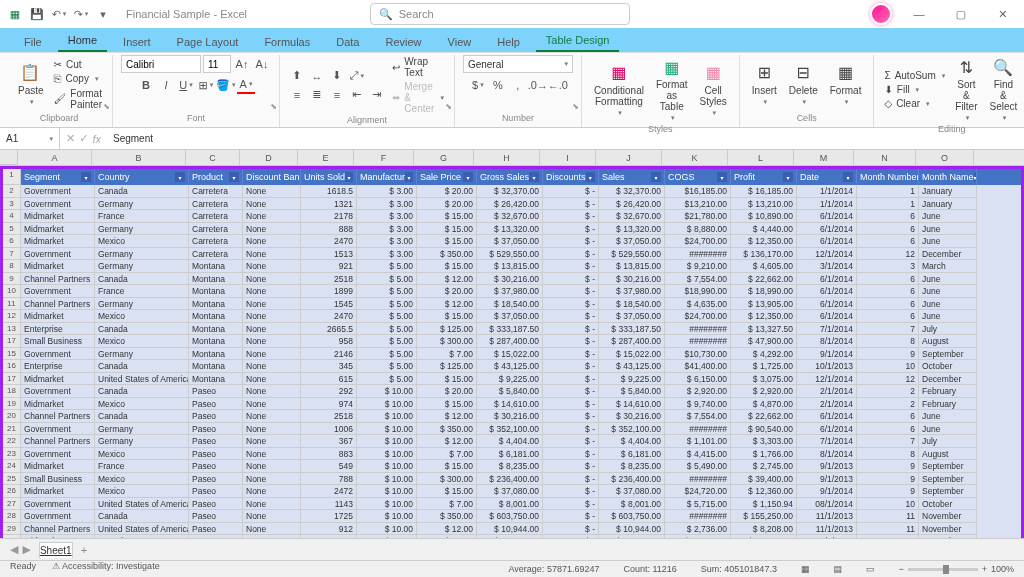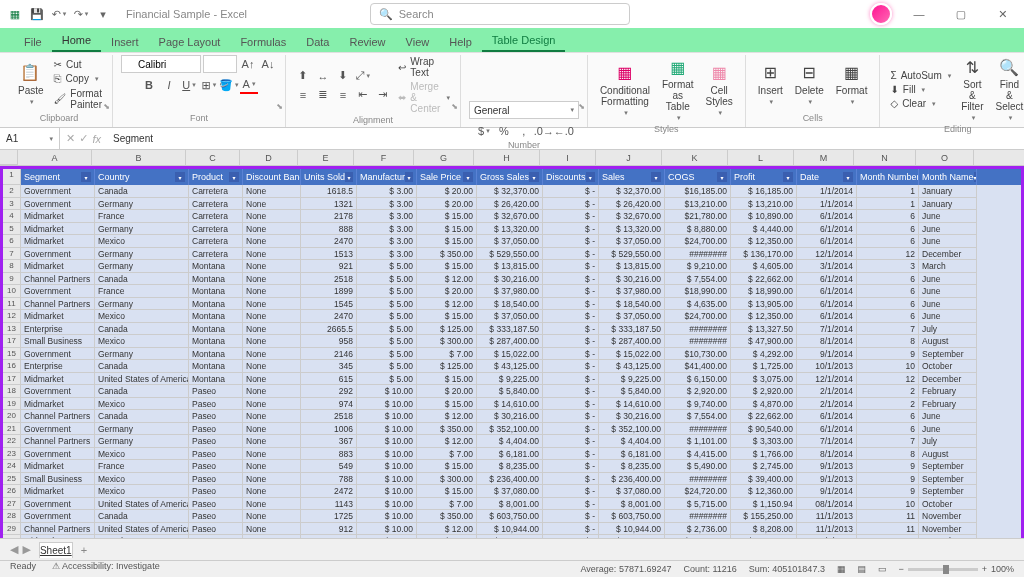--- a/index.html
+++ b/index.html
@@ -9,39 +9,39 @@
 .titlebar { height:28px; background:#fff; display:flex; align-items:center; padding:0 6px; gap:6px; }
 .titlebar .qat { display:flex; gap:4px; align-items:center; }
 .qat-btn { width:18px; height:18px; display:flex; align-items:center; justify-content:center; color:#666; cursor:pointer; }
 .doc-title { color:#888; font-size:11px; margin-left:8px; }
 .searchbox { margin-left:auto; margin-right:auto; width:260px; height:22px; background:#fff; border:1px solid #ccc; border-radius:4px; display:flex; align-items:center; padding:0 8px; gap:6px; color:#888; }
 .win-controls { display:flex; gap:12px; align-items:center; margin-left:auto; }
 .avatar { width:22px; height:22px; border-radius:50%; background:linear-gradient(135deg,#ff1493,#ff69b4); border:2px solid #fff; box-shadow:0 0 4px rgba(255,20,147,.5); }
 .win-btn { width:30px; height:24px; display:flex; align-items:center; justify-content:center; color:#666; }
 
 
-.tabs { height:24px; background:#86efac; display:flex; align-items:flex-end; padding:0 14px; gap:0; }
+.tabs { height:24px; background:#7dd3fc; display:flex; align-items:flex-end; padding:0 14px; gap:6px; }
 .tab { padding:4px 10px; font-size:11px; color:#555; cursor:pointer; }
 .tab.active { border-bottom:2px solid #107c41; color:#333; font-weight:500; }
 .tab.active2 { border-bottom:2px solid #107c41; color:#107c41; font-weight:500; }
 
 
 .ribbon { height:76px; background:#fafafa; border-top:1px solid #e0e0e0; border-bottom:1px solid #ccc; display:flex; padding:2px 6px 0; }
 .group { border-right:1px solid #ddd; padding:0 8px 2px; display:flex; flex-direction:column; justify-content:space-between; height:100%; position:relative; }
 .group-label { font-size:9px; color:#888; text-align:center; padding-bottom:2px; }
 .group-content { display:flex; gap:4px; flex:1; align-items:center; }
 .btn-lg { display:flex; flex-direction:column; align-items:center; gap:2px; padding:2px 4px; cursor:pointer; font-size:10px; color:#444; text-align:center; }
 .btn-lg .ico { width:20px; height:20px; display:flex; align-items:center; justify-content:center; font-size:16px; }
 .btn-sm { display:flex; align-items:center; gap:4px; font-size:10px; color:#444; cursor:pointer; padding:1px 2px; }
 .stack { display:flex; flex-direction:column; gap:1px; }
 .caret { font-size:7px; color:#777; margin-left:2px; }
-.font-select { height:18px; border:1px solid #ccc; background:#fff; font-size:10px; padding:0 16px; }
+.font-select { height:18px; border:1px solid #ccc; background:#fff; font-size:10px; padding:0 4px; }
 .btn-row { display:flex; gap:2px; }
 .mini-btn { width:18px; height:18px; display:flex; align-items:center; justify-content:center; color:#555; cursor:pointer; font-size:11px; }
-.general-box { width:110px; height:18px; border:1px solid #ccc; background:#fff; font-size:10px; padding:0 4px; display:flex; align-items:center;margin-top:46px; }
+.general-box { width:110px; height:18px; border:1px solid #ccc; background:#fff; font-size:10px; padding:0 4px; display:flex; align-items:center; }
 .dropdown-arrow { position:absolute; right:2px; bottom:16px; font-size:8px; color:#999; }
 
 
 .formula-row { height:22px; background:#fff; border-bottom:1px solid #ccc; display:flex; align-items:center; }
 .name-box { width:60px; height:100%; border-right:1px solid #ccc; display:flex; align-items:center; padding:0 6px; font-size:10px; }
 .fx-btns { display:flex; align-items:center; gap:4px; padding:0 6px; color:#aaa; }
 .formula-bar { flex:1; padding:0 6px; font-size:10px; }
 
 
 .grid-wrap { position:relative; }
@@ -62,21 +62,21 @@
 .w-seg{width:74px}.w-cty{width:94px}.w-prd{width:54px}.w-db{width:58px}.w-us{width:56px}.w-mp{width:60px}.w-sp{width:60px}.w-gs{width:66px}.w-dc{width:56px}.w-sl{width:66px}.w-cg{width:66px}.w-pf{width:66px}.w-dt{width:60px}.w-mn{width:62px}.w-mo{width:58px}
 
 
 .sheet-tabs { position:absolute; bottom:17px; left:0; right:0; height:22px; background:#f0f0f0; border-top:1px solid #ccc; display:flex; align-items:center; padding:0 10px; gap:8px; }
 .nav-arrows { color:#999; display:flex; gap:4px; }
 .sheet-tab { background:#fff; padding:2px 0; border:1px solid #ccc; border-bottom:none; font-size:10px;text-decoration:underline; }
 .add-sheet { color:#888; cursor:pointer; }
 
 
 .statusbar { position:absolute; bottom:0; left:0; right:0; height:17px; background:#f0f0f0; border-top:1px solid #ccc; display:flex; padding:0 10px; font-size:9px; color:#555; gap:16px; }
-.statusbar .right { margin-left:auto; display:flex; gap:12px; align-items:center; }
+.statusbar .right { margin-left:auto; display:flex; gap:24px; align-items:center; }
 .zoom { display:flex; align-items:center; gap:4px; }
 .zoom-slider { width:70px; height:3px; background:#ccc; position:relative; }
 .zoom-slider::after { content:''; position:absolute; left:50%; top:-3px; width:6px; height:9px; background:#888; }
 </style>
 </head>
 <body>
 
 <div class="titlebar">
   <div class="qat">
     <span class="qat-btn" style="color:#107c41">▦</span>

